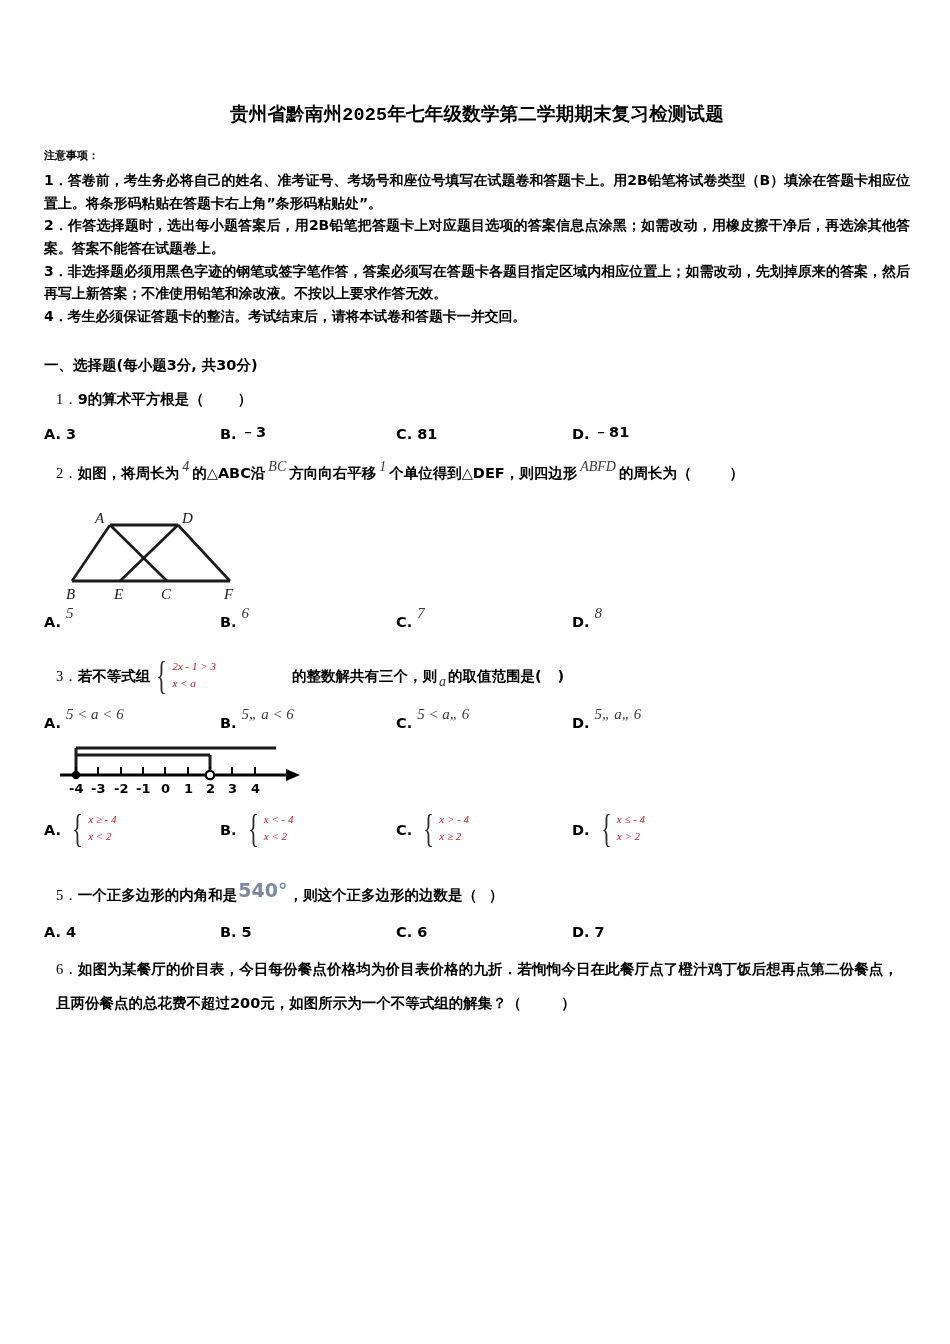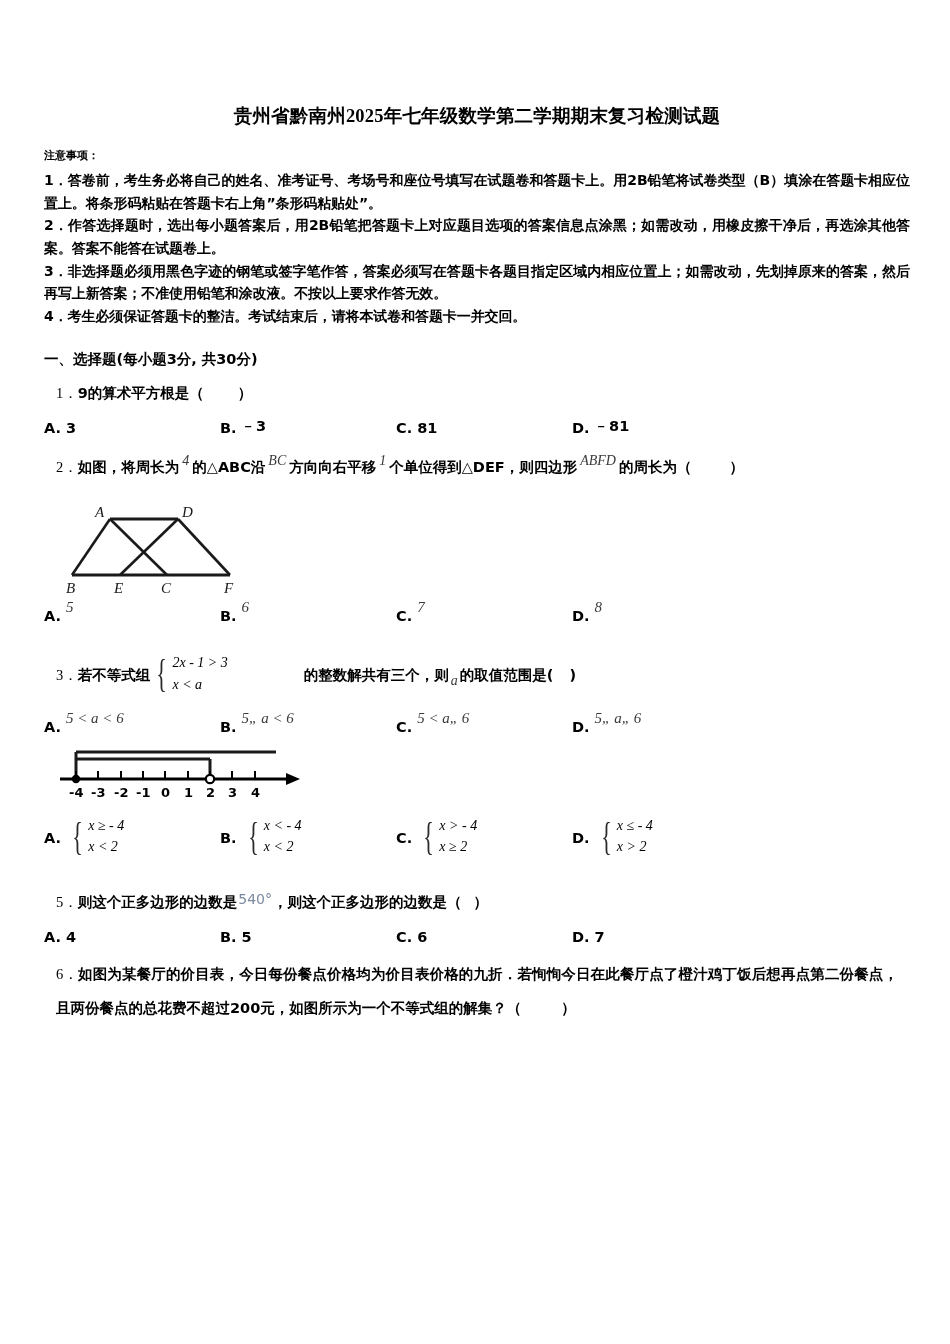--- a/index.html
+++ b/index.html
@@ -23,21 +23,21 @@
   }
   .inner {
     position: absolute;
     left: 44px;
     top: 104px;
     width: 866px;
   }
 
   
   .doc-title {
-    font-family: Liberation Serif, serif;
+    font-family: Liberation Mono, monospace;
     font-size: 18.5px;
     font-weight: 700;
     text-align: center;
     letter-spacing: 0.2px;
     margin: 0 0 20px 0;
     line-height: 1.3;
   }
 
   
   .notice-head {
@@ -54,21 +54,21 @@
     margin: 0;
     text-align: justify;
     letter-spacing: -0.1px;
   }
 
   
   .section-head {
     font-family: "DejaVu Sans", "Liberation Sans", sans-serif;
     font-size: 14.5px;
     font-weight: 700;
-    margin: 22px 0 4px 0;
+    margin: 28px 0 4px 0;
   }
 
   
   .q {
     font-family: "DejaVu Sans", "Liberation Sans", sans-serif;
     font-size: 14.5px;
     font-weight: 700;
     line-height: 1.7;
     margin: 12px;
     text-align: justify;
@@ -98,22 +98,22 @@
     font-weight: 400;
     font-size: 14px;
     color: #3a3a3a;
     position: relative;
     top: 5px;
     padding: 0 2px;
   }
   .mi-tint {
     font-family: "DejaVu Sans", "Liberation Sans", sans-serif;
     font-style: normal;
-    font-weight: 400;
-    font-size: 14px;
+    font-weight: 700;
+    font-size: 19px;
     color: #7b8aa0;
     position: relative;
     top: -3px;
     padding: 0 1px;
   }
 
   
   .opts {
     display: flex;
     margin: 10px 0 0 0;
@@ -167,22 +167,22 @@
     transform: scaleX(0.55);
     display: inline-block;
   }
   .sys-rows {
     display: inline-flex;
     flex-direction: column;
     justify-content: flex-end;
     font-family: "Liberation Serif", "DejaVu Serif", serif;
     font-style: italic;
     font-weight: 400;
-    font-size: 14px;
-    color: #000000;
+    font-size: 11px;
+    color: #b91c1c;
     line-height: 1.55;
     white-space: nowrap;
   }
   .sys-rows .r { padding-left: 1px; }
   .sys-pad { display: inline-block; width: 74px; }
 
   
   .opt-sys {
     display: flex;
     align-items: center;
@@ -397,21 +397,21 @@
             <span class="brace">{</span>
             <span class="sys-rows">
               <span class="r">x ≤ - 4</span>
               <span class="r">x &gt; 2</span>
             </span>
           </span>
       </div>
     </div>
 
     <p class="q" style="margin-top:30px">
-      <span class="q-num">5．</span><span>则这个正多边形的边数是</span><span class="mi-tint">540°</span><span>，则这个正多边形的边数是（</span><span style="display:inline-block;width:12px"></span><span>）</span>
+      <span class="q-num">5．</span><span>一个正多边形的内角和是</span><span class="mi-tint">540°</span><span>，则这个正多边形的边数是（</span><span style="display:inline-block;width:12px"></span><span>）</span>
     </p>
     <div class="opts" style="margin-top:14px">
       <div class="opt">
         <span class="opt-label">A.</span>
         <span class="opt-plain">4</span>
       </div>
       <div class="opt">
         <span class="opt-label">B.</span>
         <span class="opt-plain">5</span>
       </div>

